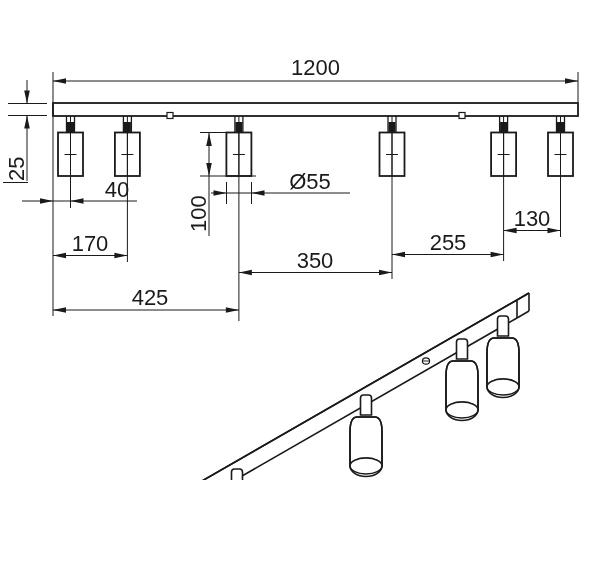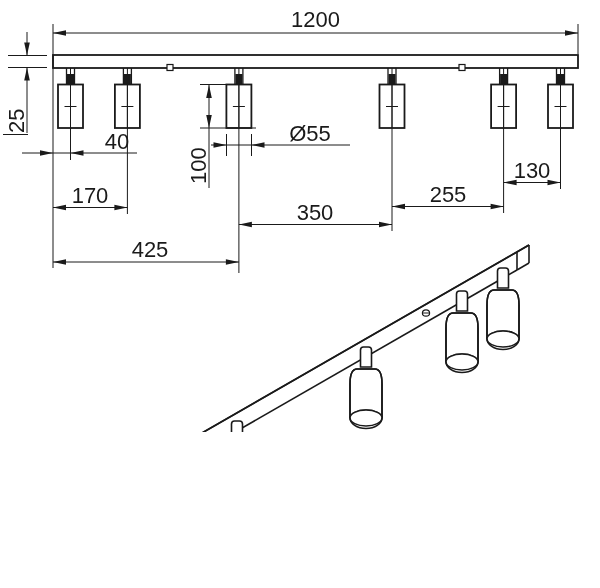--- a/index.html
+++ b/index.html
@@ -1,17 +1,17 @@
 <!DOCTYPE html>
 <html><head>
 <meta charset="utf-8">
 <style>
   html,body{margin:0;padding:0;background:#ffffff;}
   .canvas{position:relative;width:600px;height:432px;background:#ffffff;overflow:hidden;
-          font-family:"Liberation Sans", sans-serif;}
+          font-family:"Liberation Sans", sans-serif;margin-top:48px;}
   svg{display:block;}
   .dimtext{font-family:"Liberation Sans", sans-serif;font-size:22px;fill:#1a1a1a;}
   .thin{stroke:#1a1a1a;stroke-width:1;fill:none;}
   .obj{stroke:#1a1a1a;stroke-width:1.8;fill:none;}
   .objthin{stroke:#1a1a1a;stroke-width:1.3;fill:none;}
   .iso{stroke:#1a1a1a;stroke-width:1.6;fill:none;}
   .isofill{stroke:#1a1a1a;stroke-width:1.6;fill:#ffffff;}
   .arrow{fill:#1a1a1a;stroke:none;}
 </style>
 </head>

